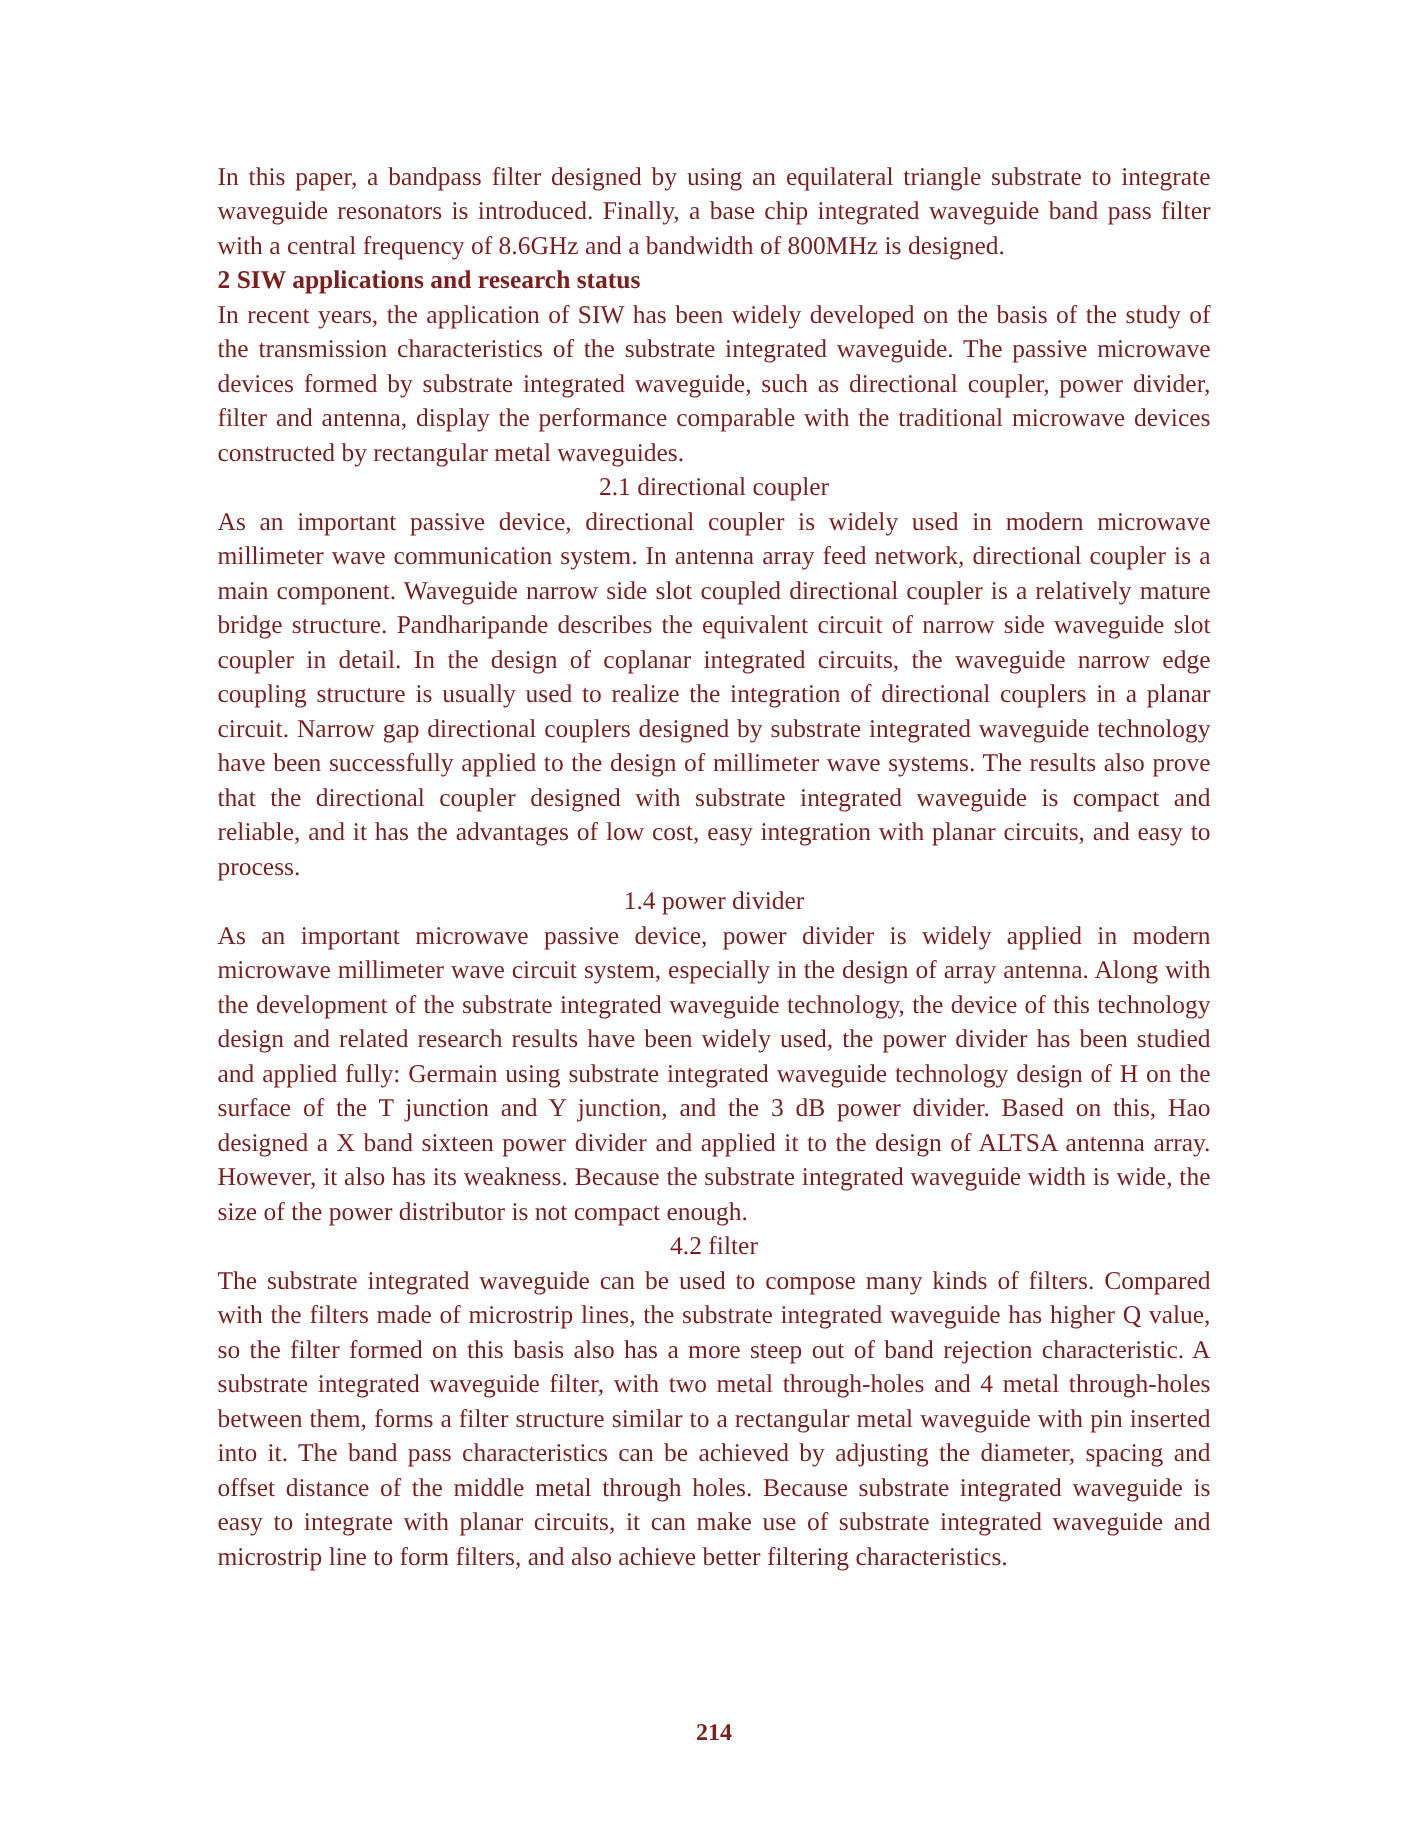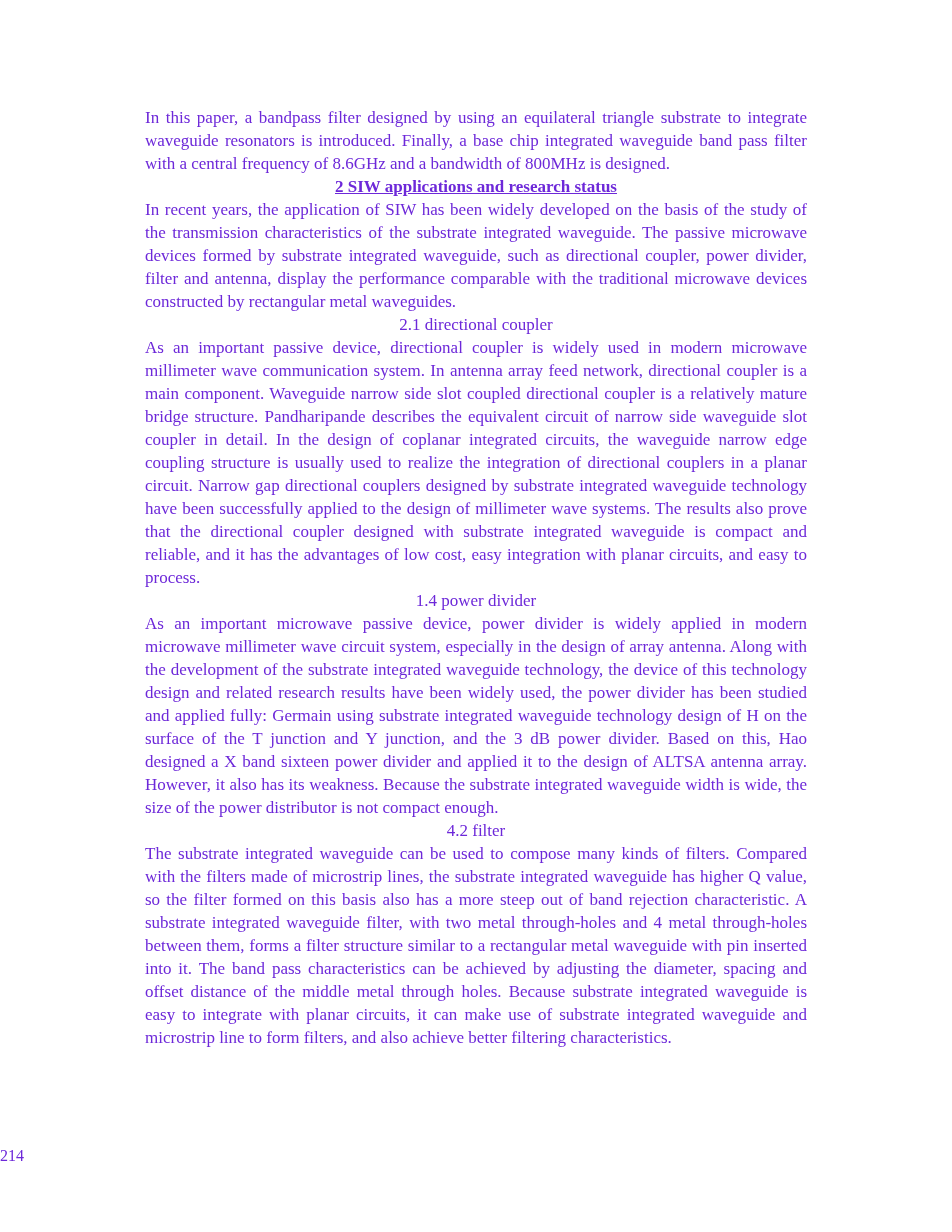--- a/index.html
+++ b/index.html
@@ -6,57 +6,56 @@
     margin: 0;
     padding: 0;
     background: #ffffff;
   }
   .page {
     position: relative;
     width: 952px;
     height: 1232px;
     background: #ffffff;
     font-family: "Liberation Serif", "DejaVu Serif", serif;
-    color: #6d28d9;
+    color: #7f1d1d;
     overflow: hidden;
     border-radius: 20px;
   }
   .content {
     position: absolute;
     left: 145px;
     top: 106px;
     width: 662px;
     font-size: 17px;
     line-height: 23px;
     text-align: justify;
   }
   .content p {
     margin: 0;
     padding: 0;
   }
   .section-heading {
     font-weight: bold;
     margin: 23px 0 0 0;
-    text-align: center;
-    text-decoration: underline;
+    text-align: left;
   }
   .subsection-heading {
     margin: 0;
     text-align: center;
     font-weight: normal;
   }
   .page-number {
     position: absolute;
     left: 0;
     top: 1146px;
     width: 100%;
-    text-align: left;
+    text-align: center;
     font-size: 16px;
     line-height: 20px;
-    font-weight: normal;
+    font-weight: bold;
   }
 </style>
 </head>
 <body>
 
 <div class="page">
   <div class="content">
 
     <p>In this paper, a bandpass filter designed by using an equilateral triangle substrate to integrate waveguide resonators is introduced. Finally, a base chip integrated waveguide band pass filter with a central frequency of 8.6GHz and a bandwidth of 800MHz is designed.</p>
 

